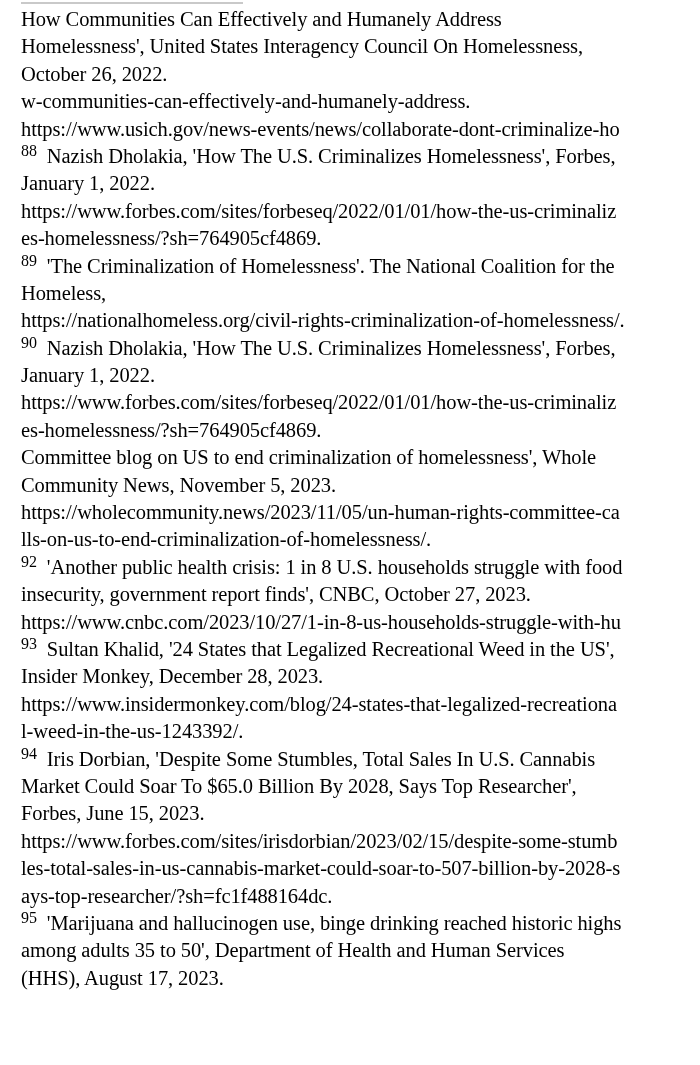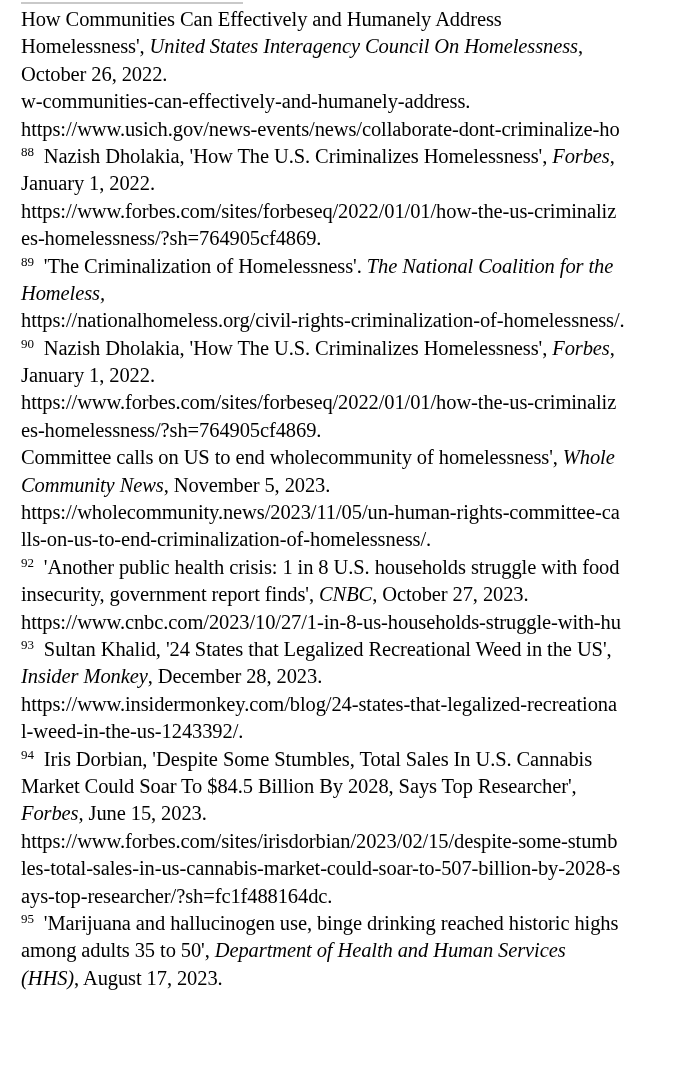--- a/index.html
+++ b/index.html
@@ -31,23 +31,23 @@
     width: 672px;
   }
   .footnote { margin: 0; padding: 0; }
   .line {
     height: 27.4px;
     line-height: 27.4px;
     white-space: pre;
     font-size: 20.5px;
     letter-spacing: -0.1px;
   }
-  .seg-italic { font-style: italic; }
+  .seg-italic { }
   sup.fn-num {
-    font-size: 13px;
+    font-size: 16px;
     line-height: 0;
     vertical-align: baseline;
     position: relative;
     top: -7px;
   }
 </style>
 </head>
 <body style="color: rgb(0, 0, 0); background: rgb(255, 255, 255);">
 
 <div class="page">
@@ -71,39 +71,39 @@
         <div class="line"><span class="seg-italic">Homeless,</span></div>
         <div class="line"><span>https://nationalhomeless.org/civil-rights-criminalization-of-homelessness/.</span></div>
       </div>
       <div class="footnote">
         <div class="line"><sup class="fn-num">90</sup><span>  Nazish Dholakia, 'How The U.S. Criminalizes Homelessness', </span><span class="seg-italic">Forbes</span><span>,</span></div>
         <div class="line"><span>January 1, 2022.</span></div>
         <div class="line"><span>https://www.forbes.com/sites/forbeseq/2022/01/01/how-the-us-criminaliz</span></div>
         <div class="line"><span>es-homelessness/?sh=764905cf4869.</span></div>
       </div>
       <div class="footnote">
-        <div class="line"><span>Committee calls on US to end wholecommunity of homelessness', </span><span class="seg-italic">Whole</span></div>
+        <div class="line"><span>Committee blog on US to end criminalization of homelessness', </span><span class="seg-italic">Whole</span></div>
         <div class="line"><span class="seg-italic">Community News</span><span>, November 5, 2023.</span></div>
         <div class="line"><span>https://wholecommunity.news/2023/11/05/un-human-rights-committee-ca</span></div>
         <div class="line"><span>lls-on-us-to-end-criminalization-of-homelessness/.</span></div>
       </div>
       <div class="footnote">
         <div class="line"><sup class="fn-num">92</sup><span>  'Another public health crisis: 1 in 8 U.S. households struggle with food</span></div>
         <div class="line"><span>insecurity, government report finds', </span><span class="seg-italic">CNBC</span><span>, October 27, 2023.</span></div>
         <div class="line"><span>https://www.cnbc.com/2023/10/27/1-in-8-us-households-struggle-with-hu</span></div>
       </div>
       <div class="footnote">
         <div class="line"><sup class="fn-num">93</sup><span>  Sultan Khalid, '24 States that Legalized Recreational Weed in the US',</span></div>
         <div class="line"><span class="seg-italic">Insider Monkey</span><span>, December 28, 2023.</span></div>
         <div class="line"><span>https://www.insidermonkey.com/blog/24-states-that-legalized-recreationa</span></div>
         <div class="line"><span>l-weed-in-the-us-1243392/.</span></div>
       </div>
       <div class="footnote">
         <div class="line"><sup class="fn-num">94</sup><span>  Iris Dorbian, 'Despite Some Stumbles, Total Sales In U.S. Cannabis</span></div>
-        <div class="line"><span>Market Could Soar To $84.5 Billion By 2028, Says Top Researcher',</span></div>
+        <div class="line"><span>Market Could Soar To $65.0 Billion By 2028, Says Top Researcher',</span></div>
         <div class="line"><span class="seg-italic">Forbes,</span><span> June 15, 2023.</span></div>
         <div class="line"><span>https://www.forbes.com/sites/irisdorbian/2023/02/15/despite-some-stumb</span></div>
         <div class="line"><span>les-total-sales-in-us-cannabis-market-could-soar-to-507-billion-by-2028-s</span></div>
         <div class="line"><span>ays-top-researcher/?sh=fc1f488164dc.</span></div>
       </div>
       <div class="footnote">
         <div class="line"><sup class="fn-num">95</sup><span>  'Marijuana and hallucinogen use, binge drinking reached historic highs</span></div>
         <div class="line"><span>among adults 35 to 50', </span><span class="seg-italic">Department of Health and Human Services</span></div>
         <div class="line"><span class="seg-italic">(HHS)</span><span>, August 17, 2023.</span></div>
       </div>

